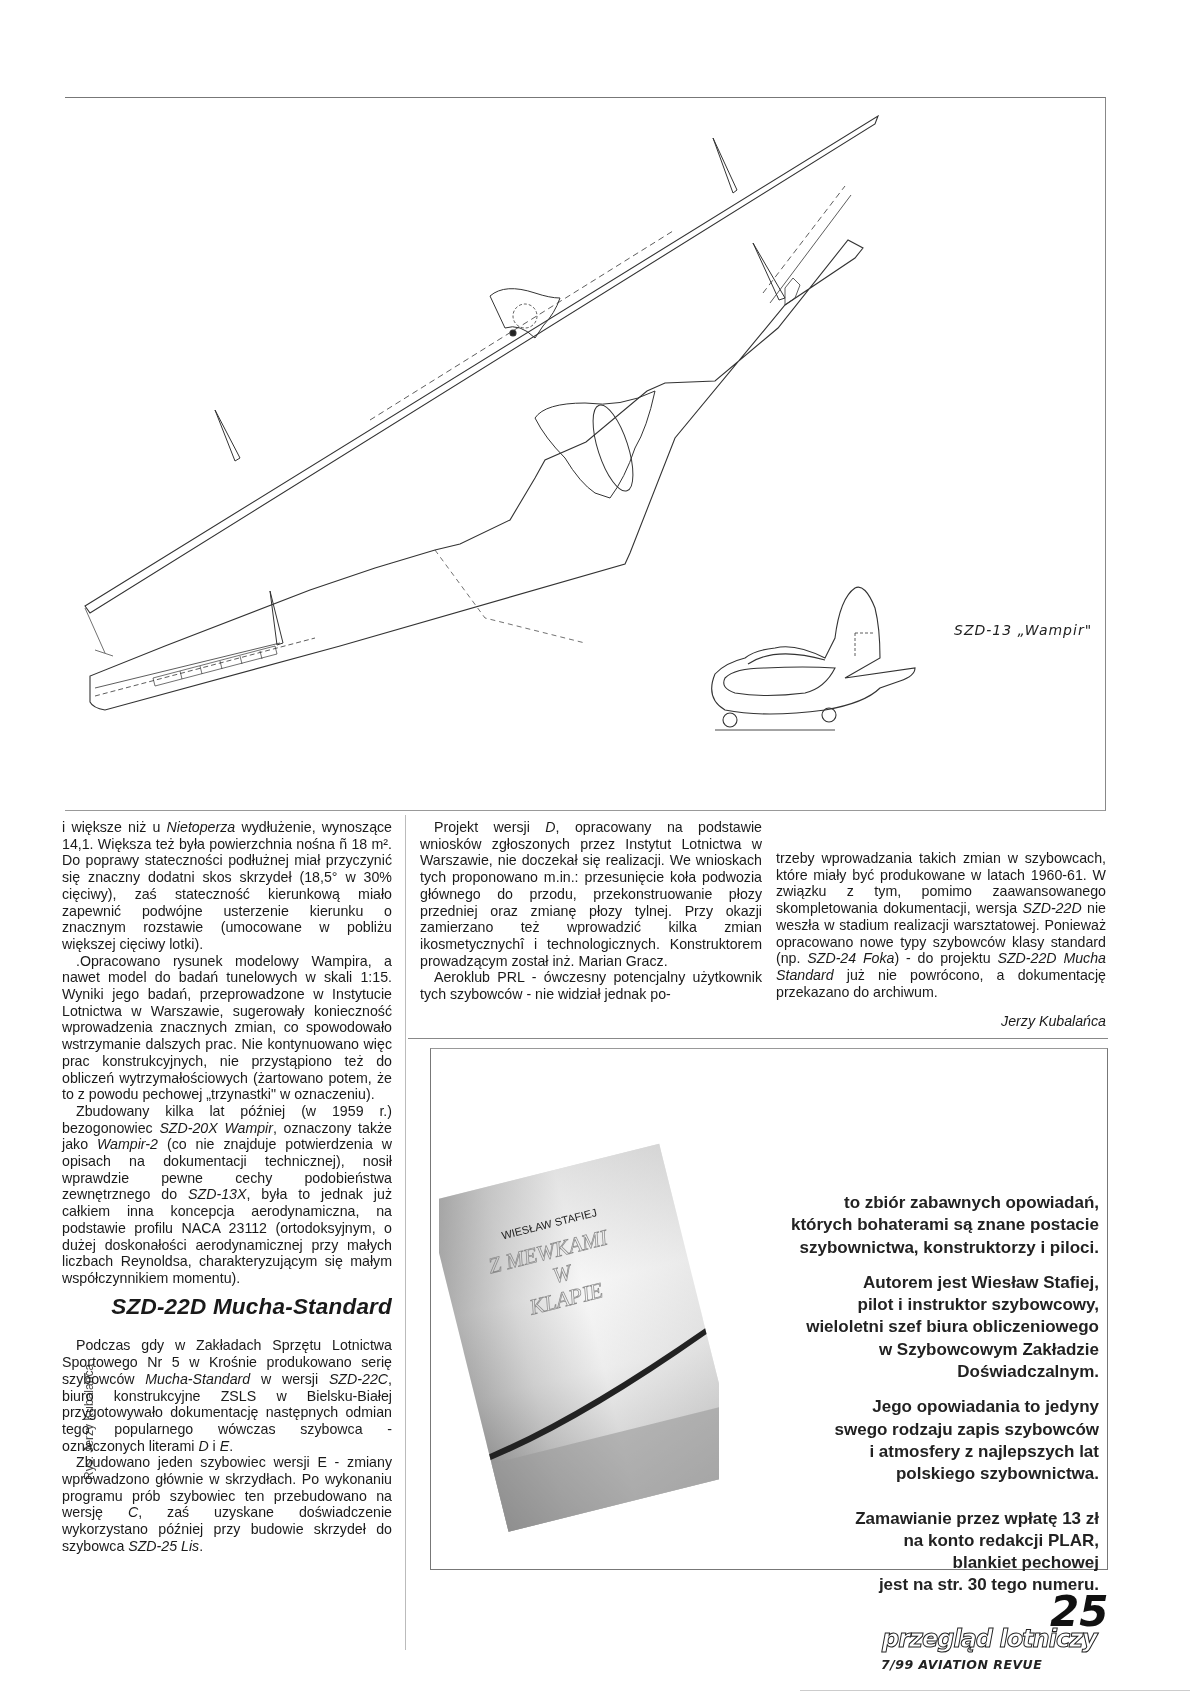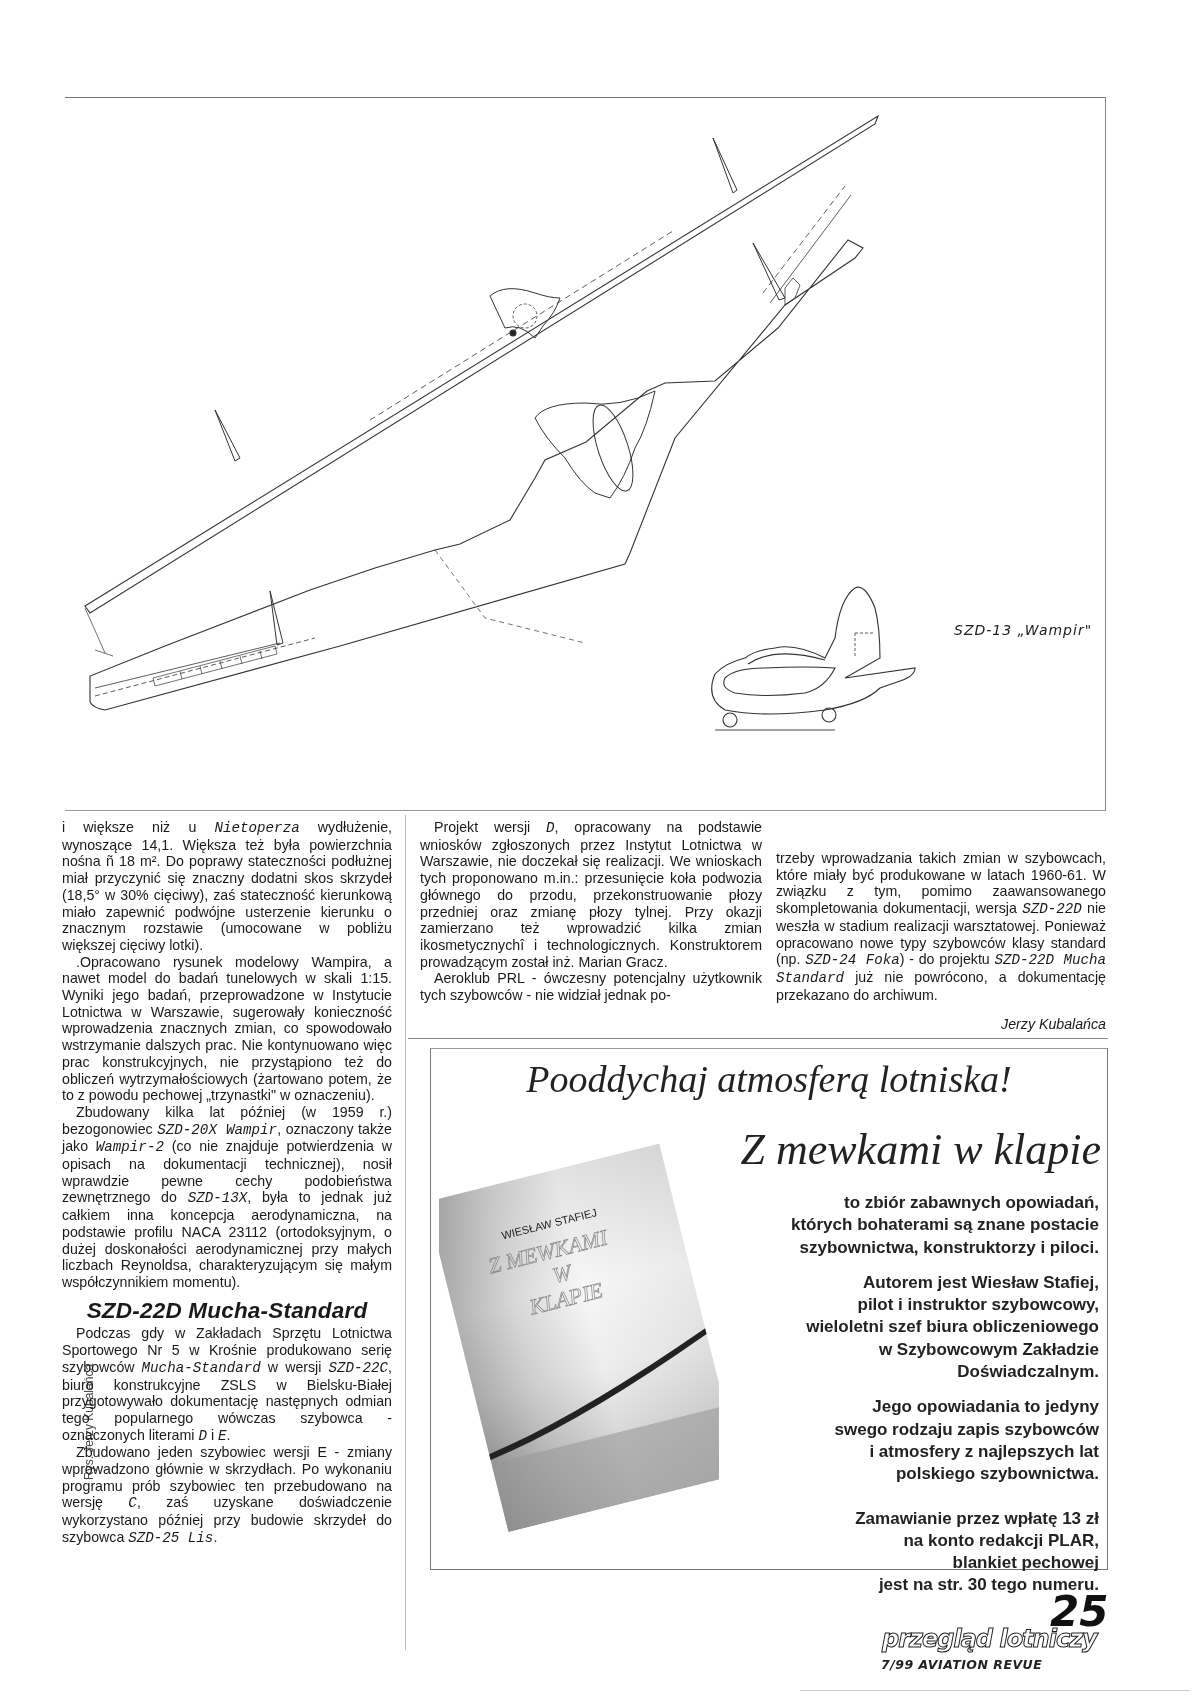--- a/index.html
+++ b/index.html
@@ -8,25 +8,25 @@
   
   #figure { left:65px; top:97px; width:1040px; height:712px; border-top:1px solid #777; border-right:1px solid #888; border-bottom:1px solid #999; }
   #figure svg { position:absolute; left:0; top:0; }
   #caption-label { left:889px; top:524px; font-family:"DejaVu Sans", sans-serif; font-style:italic; font-size:14px; letter-spacing:1px; color:#222; }
   #credit { left:42px; top:690px; width:130px; height:20px; transform-origin:0 0; transform:rotate(-90deg) translate(-100px,0); font-size:12px; color:#444; white-space:nowrap; }
   #credit-wrap { left:40px; top:690px; }
   
   .col { font-size:14.2px; line-height:16.7px; text-align:justify; }
   .col p { margin:0; text-indent:0; }
   .col p.ind { text-indent:14px; }
-  .col i { font-style:italic;font-family:Liberation Mono, monospace; }
+  .col i { font-style:italic; }
   #col1 { left:62px; top:819px; width:330px; }
   #col2 { left:420px; top:819px; width:342px; }
   #col3 { left:776px; top:850px; width:330px; }
-  #section-heading { font-size:22.5px; font-weight:bold; font-style:italic; margin:12px 0 6px 0; letter-spacing:0.2px; text-align:center; }
+  #section-heading { font-size:22.5px; font-weight:bold; font-style:italic; margin:12px 0 22px 0; letter-spacing:0.2px; text-align:right; }
   #author { text-align:right; font-style:italic; margin-top:13px; }
   .rule { height:1px; background:#888; }
   #rule1 { left:408px; top:1038px; width:700px; }
   #vline { left:405px; top:815px; width:1px; height:835px; background:#bbb; }
   
   #ad { left:430px; top:1048px; width:676px; height:520px; border:1px solid #777; border-top:1px solid #999; }
   #ad-title { position:absolute; left:0; top:8px; width:100%; text-align:center; font-family:"Liberation Serif", serif; font-style:italic; font-size:38px; color:#222; }
   #ad-book-title { position:absolute; left:270px; top:75px; width:400px; text-align:right; font-family:"Liberation Serif", serif; font-style:italic; font-size:44px; color:#222; }
   #ad-text { position:absolute; right:8px; top:130px; width:430px; text-align:right; font-weight:bold; font-size:17px; line-height:22.3px; color:#222; }
   #ad-text p { margin:13px 0 10px 0; }
@@ -111,22 +111,20 @@
 </div>
 
 <div id="col3" class="abs col">
   <p>trzeby wprowadzania takich zmian w szybowcach, które miały być produkowane w latach 1960-61. W związku z tym, pomimo zaawansowanego skompletowania dokumentacji, wersja <i>SZD-22D</i> nie weszła w stadium realizacji warsztatowej. Ponieważ opracowano nowe typy szybowców klasy standard (np. <i>SZD-24 Foka</i>) - do projektu <i>SZD-22D Mucha Standard</i> już nie powrócono, a dokumentację przekazano do archiwum.</p>
   <div id="author">Jerzy Kubalańca</div>
 </div>
 
 <div id="rule1" class="abs rule"></div>
 
 <div id="ad" class="abs">
-  <div id="ad-title">Pooddychaj atmosferą lotniska!</div>
-  <div id="ad-book-title">Z mewkami w klapie</div>
   <div id="book-cover">
     <svg width="280" height="420" viewBox="0 0 280 420">
       <defs>
         <linearGradient id="cg" x1="0" y1="0" x2="1" y2="0">
           <stop offset="0" stop-color="#777"></stop>
           <stop offset="0.25" stop-color="#bbb"></stop>
           <stop offset="0.55" stop-color="#f4f4f4"></stop>
           <stop offset="1" stop-color="#ddd"></stop>
         </linearGradient>
         <linearGradient id="cg2" x1="0" y1="0" x2="0" y2="1">

